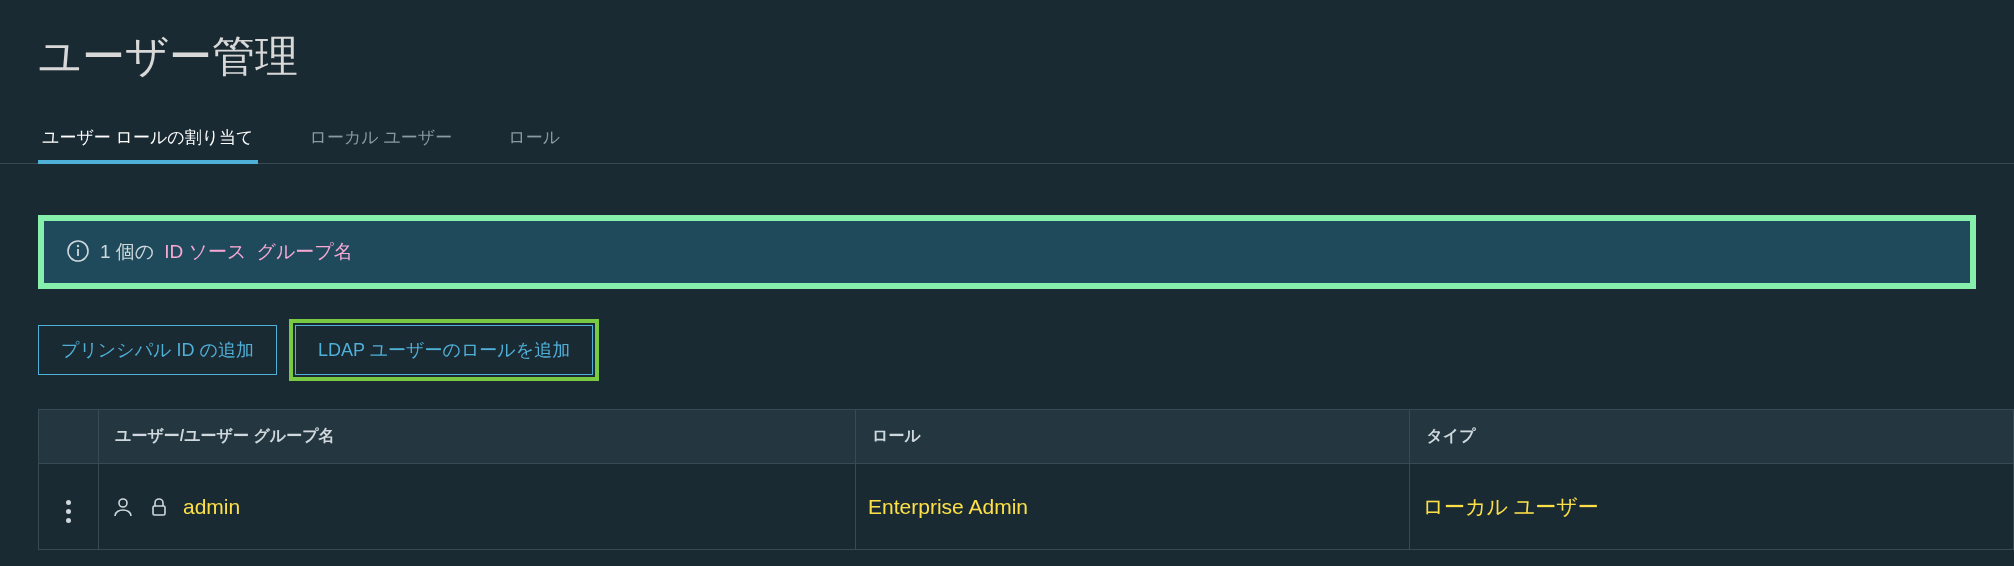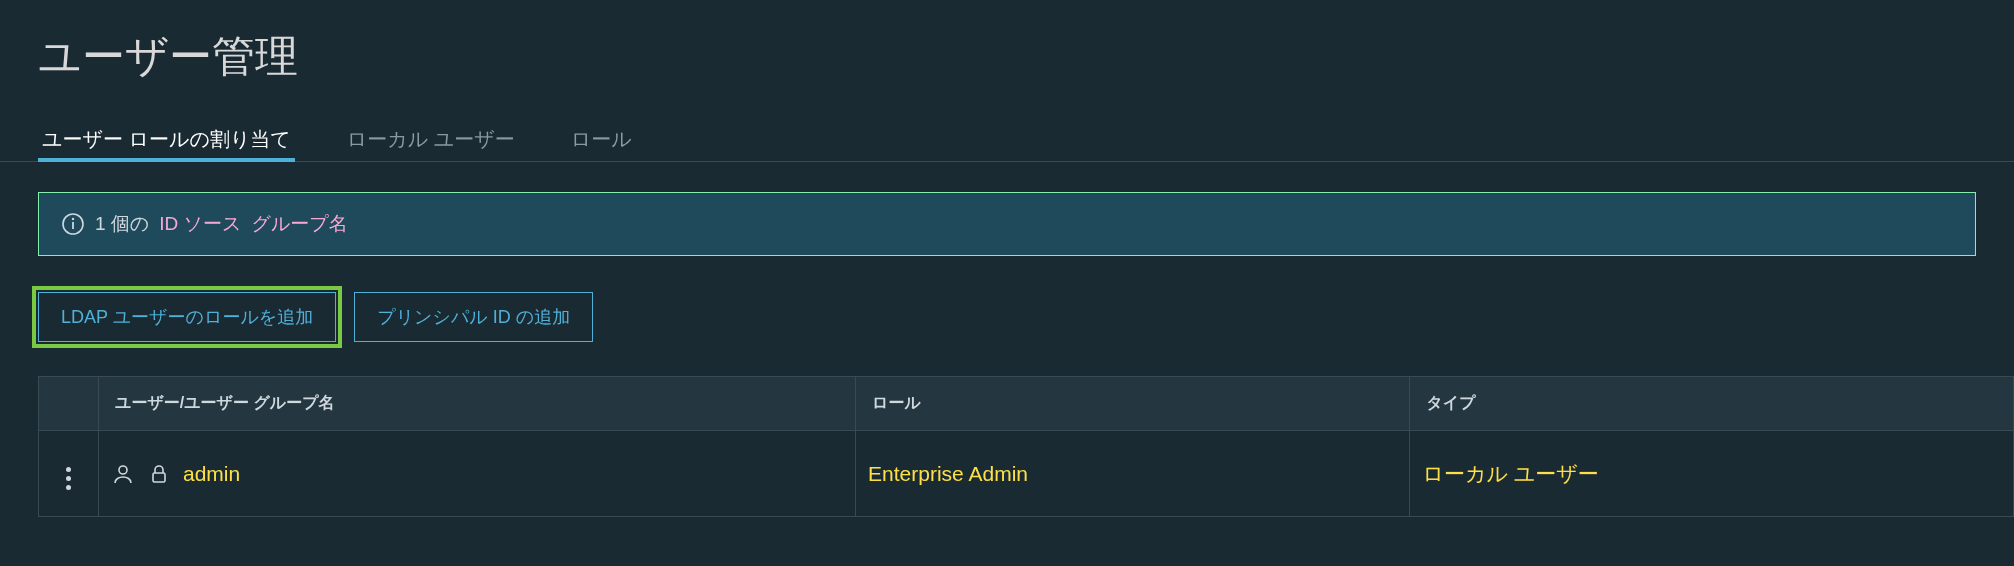--- a/index.html
+++ b/index.html
@@ -18,45 +18,44 @@
       color: #d8d8d8;
       padding: 28px 0 30px 38px;
     }
     .tabs {
       display: flex;
       border-bottom: 1px solid #3a4a53;
       padding-left: 38px;
       gap: 48px;
     }
     .tab {
-      padding: 10px 4px 8px 4px;
+      padding: 10px 4px 14px 4px;
       color: #8a9aa3;
       cursor: pointer;
-      font-size: 20px;
+      font-size: 17px;
       position: relative;
     }
     .tab.active {
       color: #ffffff;
     }
     .tab.active::after {
       content: "";
       position: absolute;
       left: 0;
       right: 0;
       bottom: -1px;
       height: 4px;
       background: #4fb0d8;
     }
     .info-bar {
-      margin: 30px 38px 0 38px;
+      margin: 51px 38px 0 38px;
       background: #1e4a5c;
-      border: 1px solid #86efac;
+      border: 6px solid #86efac;
       padding: 18px 22px;
       display: flex;
-      align-items: center;
       gap: 10px;
       font-size: 19px;
     }
     .info-icon {
       width: 24px;
       height: 24px;
       flex-shrink: 0;
     }
     .info-icon svg { width: 100%; height: 100%; }
     .info-text-plain { color: #d0d8dc; }
@@ -143,22 +142,22 @@
         <line x1="12" y1="10" x2="12" y2="17" stroke="#cfd8dc" stroke-width="1.8"></line>
         <circle cx="12" cy="7" r="1.2" fill="#cfd8dc"></circle>
       </svg>
   </span>
   <span class="info-text-plain">1 個の </span>
   <span class="info-link">ID ソース</span>
   <span class="info-link">グループ名</span>
 </div>
 
 <div class="action-row">
+  <button class="btn">プリンシパル ID の追加</button>
   <button class="btn highlight-frame">LDAP ユーザーのロールを追加</button>
-  <button class="btn">プリンシパル ID の追加</button>
 </div>
 
 <div class="table-wrap">
   <table>
     <thead>
       <tr>
         <th class="first-col"></th>
         <th>ユーザー/ユーザー グループ名</th>
         <th>ロール</th>
         <th>タイプ</th>

